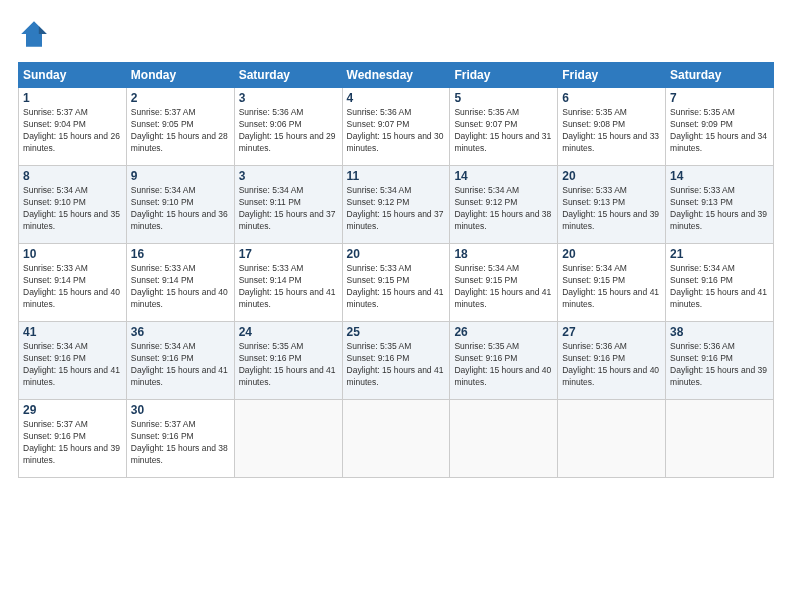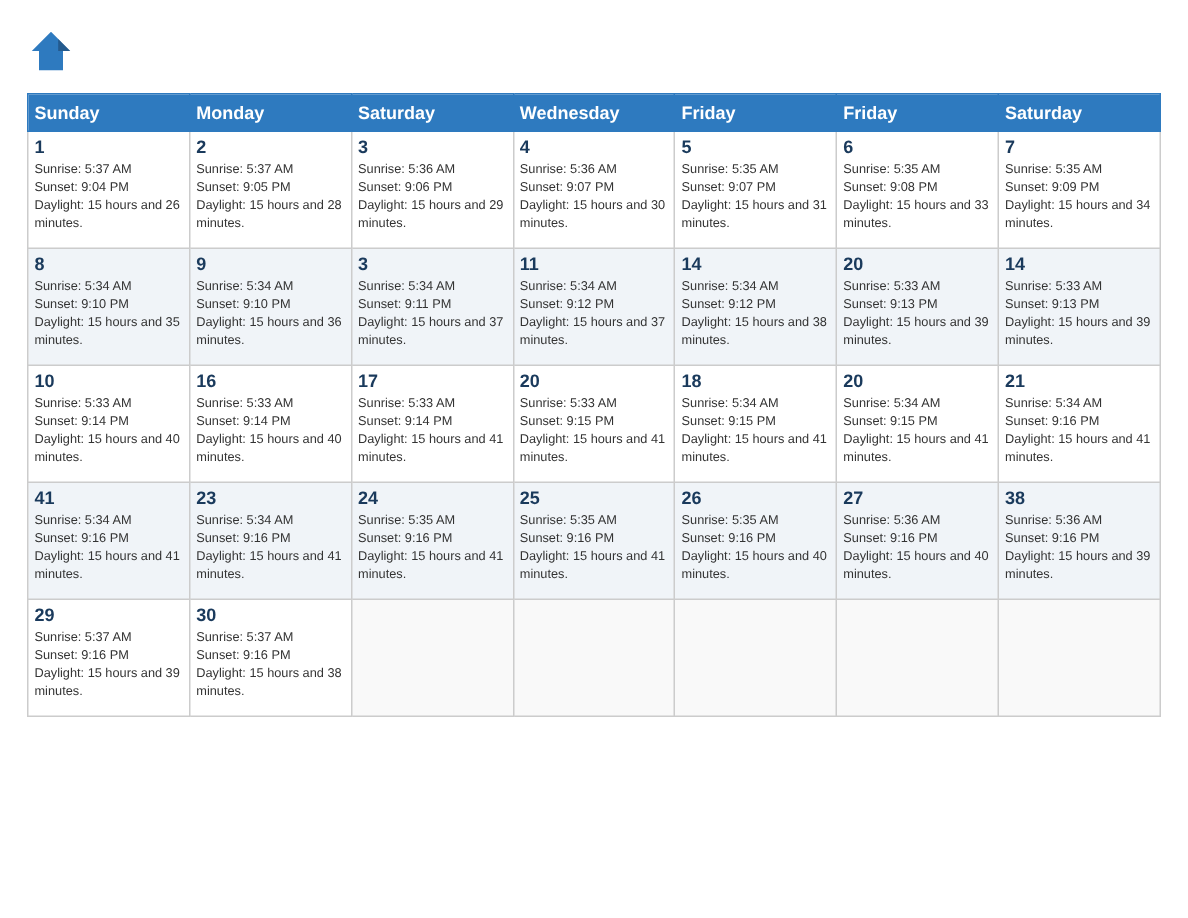--- a/index.html
+++ b/index.html
@@ -208,21 +208,21 @@
             <span class="day-num">21</span>
             <div class="day-info">Sunrise: 5:34 AM<br>Sunset: 9:16 PM<br>Daylight: 15 hours and 41 minutes.</div>
           </td>
         </tr>
         <tr>
           <td>
             <span class="day-num">41</span>
             <div class="day-info">Sunrise: 5:34 AM<br>Sunset: 9:16 PM<br>Daylight: 15 hours and 41 minutes.</div>
           </td>
           <td>
-            <span class="day-num">23</span>
+            <span class="day-num">36</span>
             <div class="day-info">Sunrise: 5:34 AM<br>Sunset: 9:16 PM<br>Daylight: 15 hours and 41 minutes.</div>
           </td>
           <td>
             <span class="day-num">24</span>
             <div class="day-info">Sunrise: 5:35 AM<br>Sunset: 9:16 PM<br>Daylight: 15 hours and 41 minutes.</div>
           </td>
           <td>
             <span class="day-num">25</span>
             <div class="day-info">Sunrise: 5:35 AM<br>Sunset: 9:16 PM<br>Daylight: 15 hours and 41 minutes.</div>
           </td>

